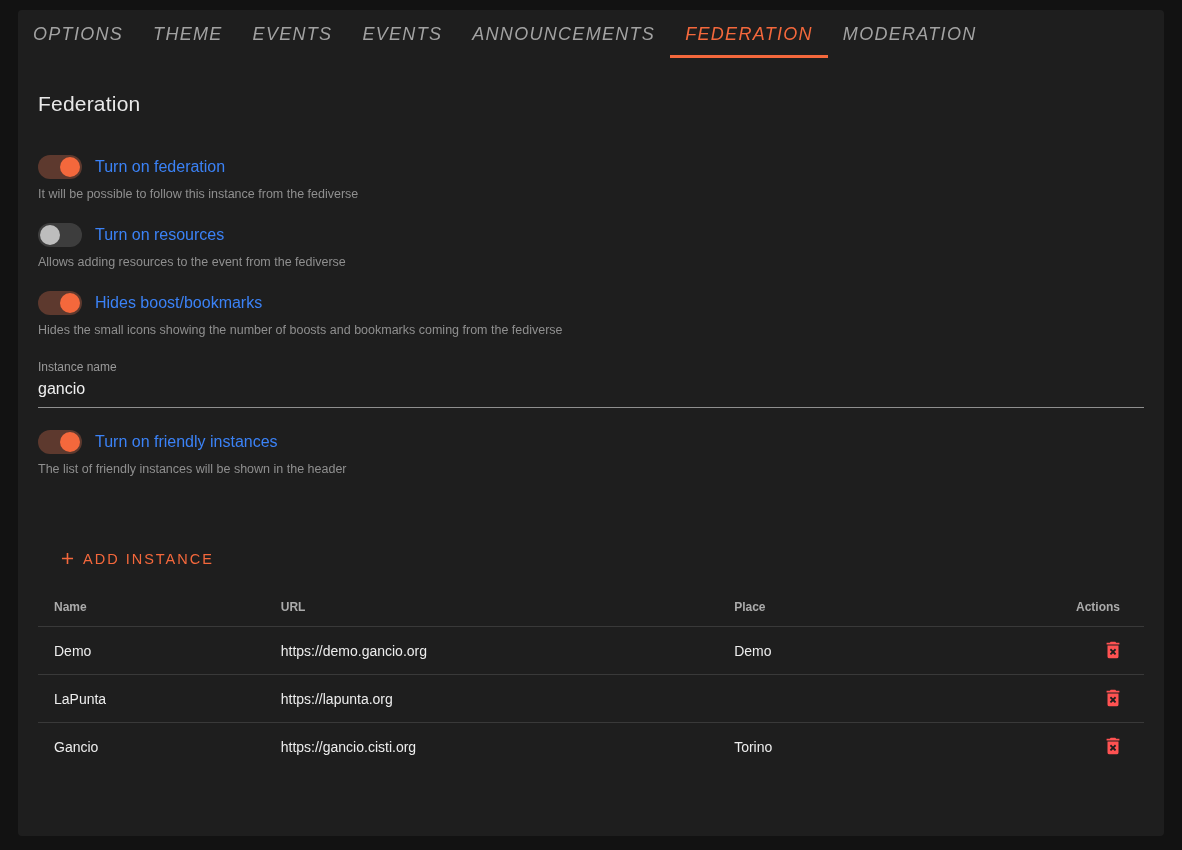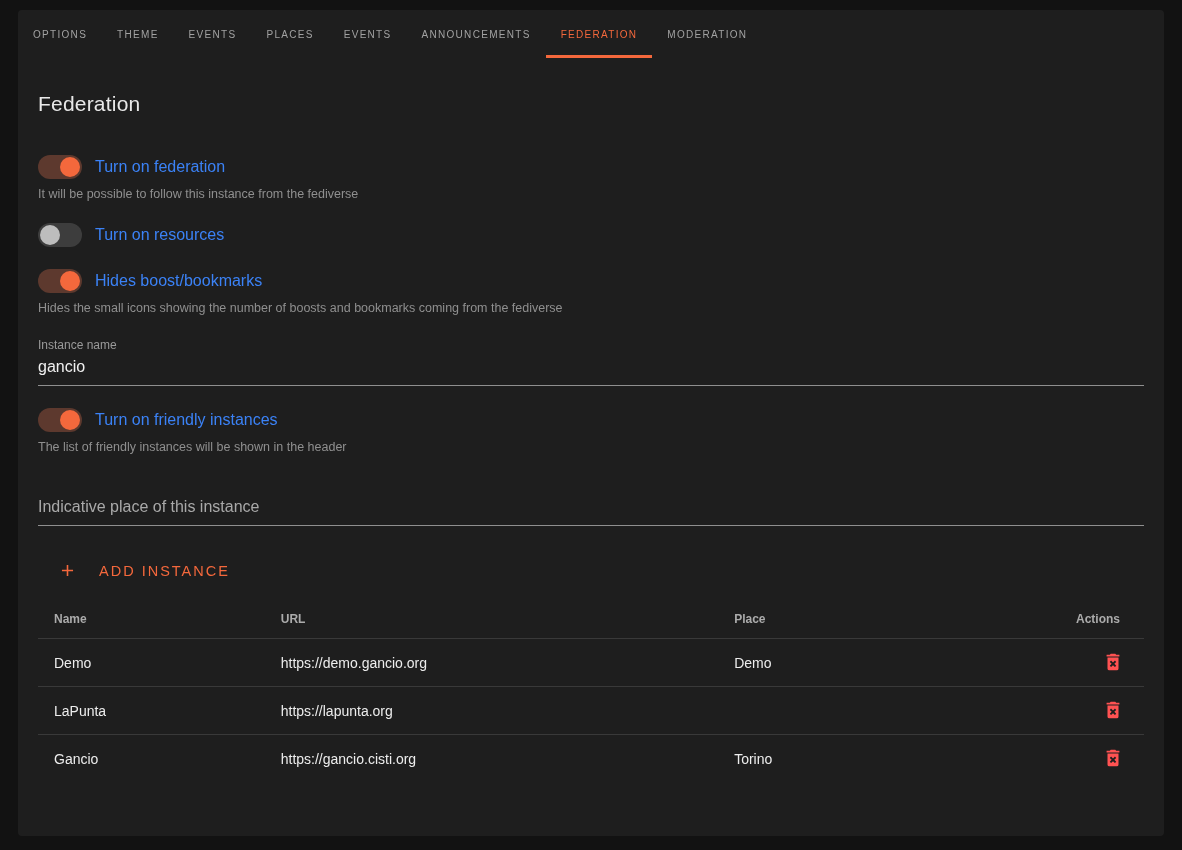--- a/index.html
+++ b/index.html
@@ -14,22 +14,22 @@
   .card {
     position: absolute; left: 18px; top: 10px;
     width: 1146px; height: 826px;
     background: var(--card, #1e1e1e);
     border-radius: 4px;
   }
   
   .tabs { display: flex; height: 48px; align-items: stretch; padding-left: 0; }
   .tab {
     display: flex; align-items: center; padding: 0 15px;
-    color: #a2a2a2; font-size: 10px; letter-spacing: 1.3px;
-    position: relative; cursor: pointer; user-select: none; white-space: nowrap;
+    color: #a2a2a2; font-size: 18px; letter-spacing: 1.3px;
+    position: relative; cursor: pointer; user-select: none; white-space: nowrap; font-style: italic;
   }
   .tab.active { color: var(--accent, #f4683c); }
   .tab.active::after {
     content: ""; position: absolute; left: 0; right: 0; bottom: 0;
     height: 3px; background: var(--accent, #f4683c);
   }
   
   .content { padding: 0 20px 20px; }
   .page-title {
     margin: 34px 0 0; font-size: 21px; font-weight: 400;
@@ -56,21 +56,21 @@
   .field-label-small { font-size: 12px; color: #9a9a9a; }
   .text-input {
     display: block; width: 100%; background: transparent; border: none;
     border-bottom: 1px solid rgba(255,255,255,0.5);
     color: #f0f0f0; font-size: 16px; padding: 6px 0 9px; outline: none;
     font-family: inherit; border-radius: 0;
   }
   .text-input::placeholder { color: #a9a9a9; opacity: 1; }
   
   .add-btn {
-    display: inline-flex; align-items: center; gap: 22px;
+    display: inline-flex; align-items: center; gap: 6px;
     background: none; border: none; cursor: pointer;
     color: var(--accent, #f4683c);
     font-family: inherit; font-size: 14.5px; font-weight: 500; letter-spacing: 2px;
     margin: 27px 0 0 12px; padding: 8px; justify-content: center;
   }
   .add-btn svg { display: block; }
   
   .instances-table { width: 100%; margin-top: 10px; border-collapse: collapse; }
   .instances-table th {
     text-align: left; font-size: 12px; font-weight: 700; color: #ababab;
@@ -100,23 +100,20 @@
   </div>
 
   <div class="tab">
     <span class="tab-label">THEME</span>
   </div>
 
   <div class="tab">
     <span class="tab-label">EVENTS</span>
   </div>
 
-  <div class="tab">
-    <span class="tab-label">PLACES</span>
-  </div>
 
   <div class="tab">
     <span class="tab-label">EVENTS</span>
   </div>
 
   <div class="tab">
     <span class="tab-label">ANNOUNCEMENTS</span>
   </div>
 
   <div class="tab active">
@@ -142,20 +139,21 @@
       <div class="hint">It will be possible to follow this instance from the fediverse</div>
     </div>
 
     <div class="setting-block">
       <div class="toggle-row">
         <div class="switch">
           <div class="thumb"></div>
         </div>
         <span class="toggle-label">Turn on resources</span>
       </div>
+      <div class="hint">Allows adding resources to the event from the fediverse</div>
     </div>
 
     <div class="setting-block">
       <div class="toggle-row">
         <div class="switch on">
           <div class="thumb"></div>
         </div>
         <span class="toggle-label">Hides boost/bookmarks</span>
       </div>
       <div class="hint">Hides the small icons showing the number of boosts and bookmarks coming from the fediverse</div>
@@ -170,21 +168,20 @@
       <div class="toggle-row">
         <div class="switch on">
           <div class="thumb"></div>
         </div>
         <span class="toggle-label">Turn on friendly instances</span>
       </div>
       <div class="hint">The list of friendly instances will be shown in the header</div>
     </div>
 
     <div class="field-block place">
-      <input class="text-input" type="text" placeholder="Indicative place of this instance" value="" style="">
     </div>
 
     <button class="add-btn">
       <svg width="19" height="19" viewBox="0 0 24 24" fill="currentColor">
         <path d="M19,13H13V19H11V13H5V11H11V5H13V11H19V13Z"></path>
       </svg>
       <span>ADD INSTANCE</span>
     </button>
 
     <table class="instances-table">

